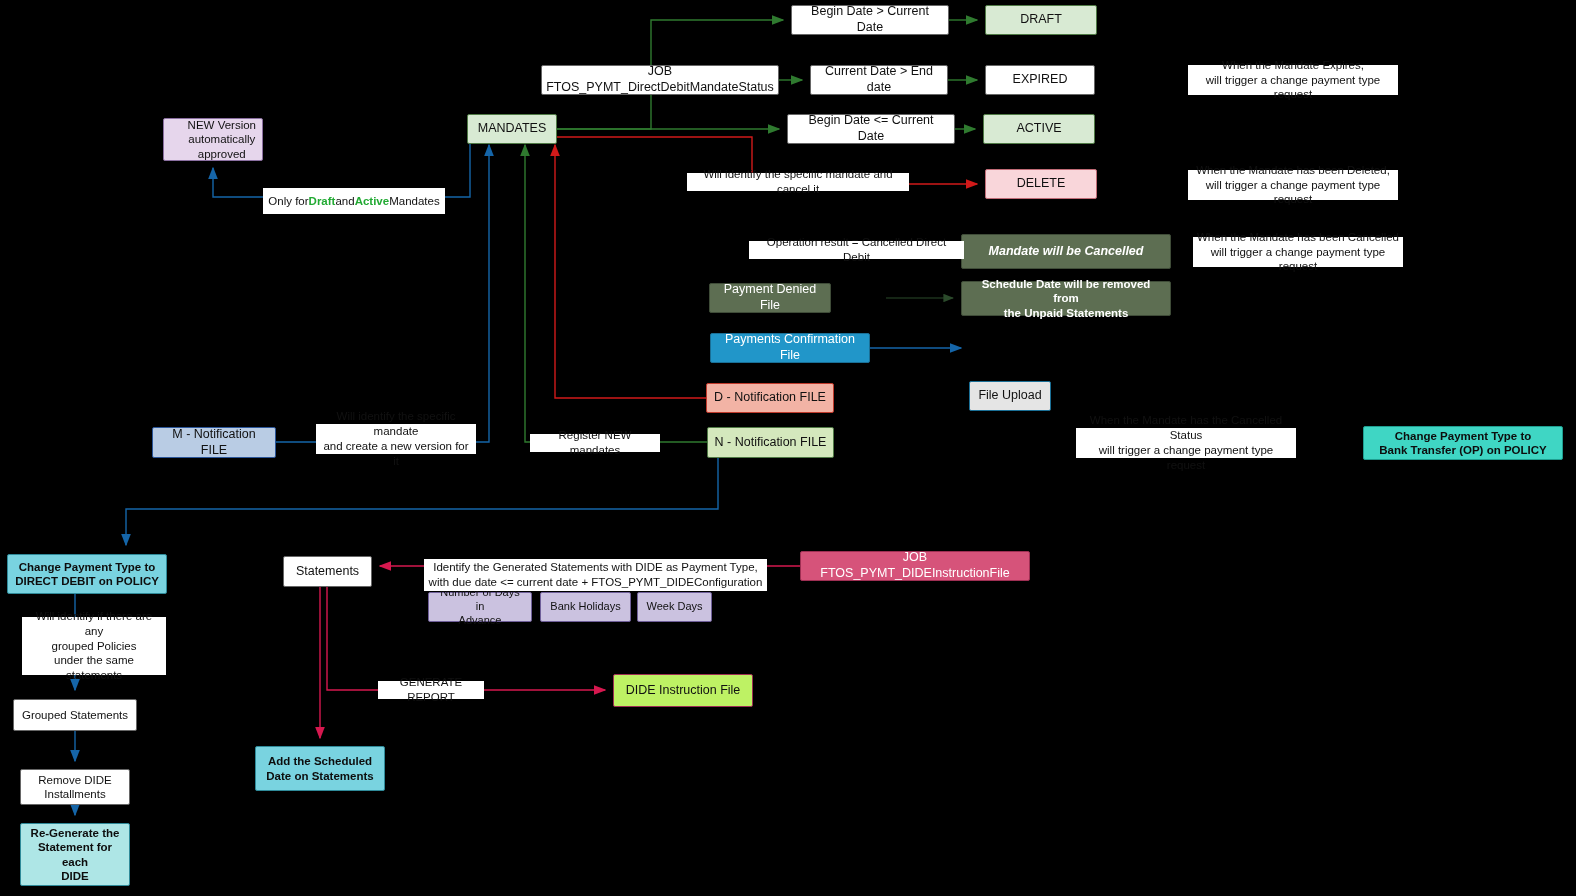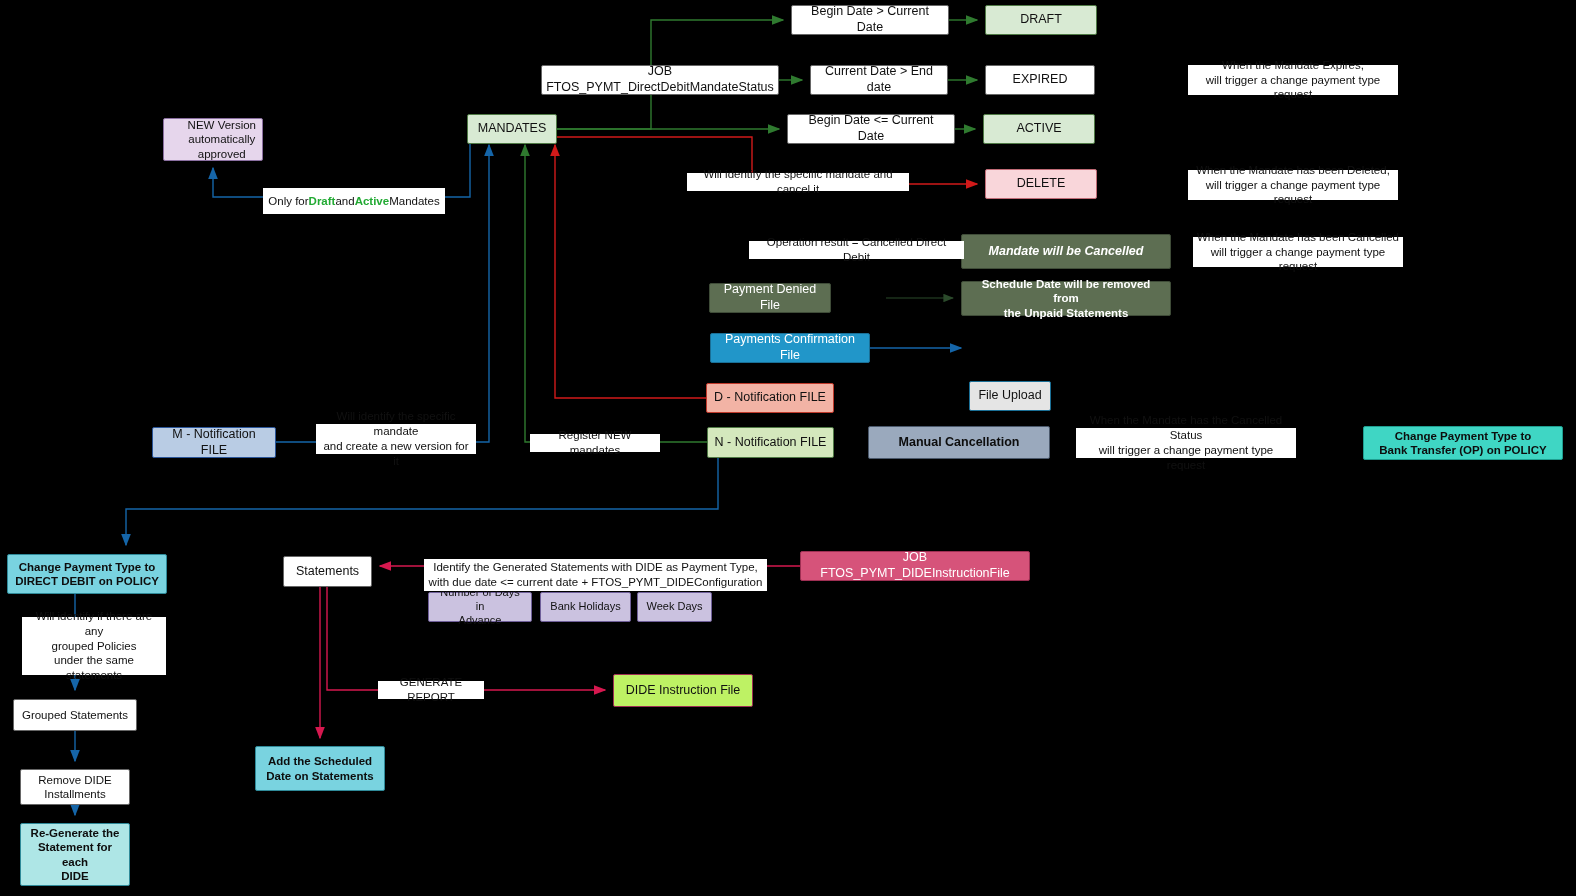--- a/index.html
+++ b/index.html
@@ -159,23 +159,20 @@
     </div>
   <div class="node" style="left:706px;top:383px;width:128px;height:30px;background:#f2b3a5;border-color:#c0392b;color:#111111;">
       <span>D - Notification FILE</span>
     </div>
   <div class="node" style="left:152px;top:427px;width:124px;height:31px;background:#b9cce4;border-color:#2a5599;color:#111111;">
       <span>M - Notification FILE</span>
     </div>
   <div class="node" style="left:707px;top:427px;width:127px;height:31px;background:#d4e8bd;border-color:#4f7a45;color:#111111;">
       <span>N - Notification FILE</span>
     </div>
-  <div class="node bold" style="left:868px;top:426px;width:182px;height:33px;background:#9aa9bd;border-color:#4a586b;color:#0d0d0d;">
-      <span>Manual Cancellation</span>
-    </div>
   <div class="node bold" style="left:1363px;top:426px;width:200px;height:34px;background:#3fd6c4;border-color:#1f9e90;color:#0d0d0d;white-space:pre-line;font-size:11.5px;"><span>Change Payment Type to
 Bank Transfer (OP) on POLICY</span></div>
   <div class="node bold" style="left:7px;top:554px;width:160px;height:40px;background:#79d3e0;border-color:#2f8a99;color:#0d0d0d;white-space:pre-line;font-size:11.5px;"><span>Change Payment Type to
 DIRECT DEBIT on POLICY</span></div>
   <div class="node" style="left:283px;top:556px;width:89px;height:31px;background:#ffffff;border-color:#666666;color:#111111;">
       <span>Statements</span>
     </div>
   <div class="node" style="left:800px;top:551px;width:230px;height:30px;background:#d6537a;border-color:#9e2f53;color:#ffffff;">
       <span>JOB FTOS_PYMT_DIDEInstructionFile</span>
     </div>

